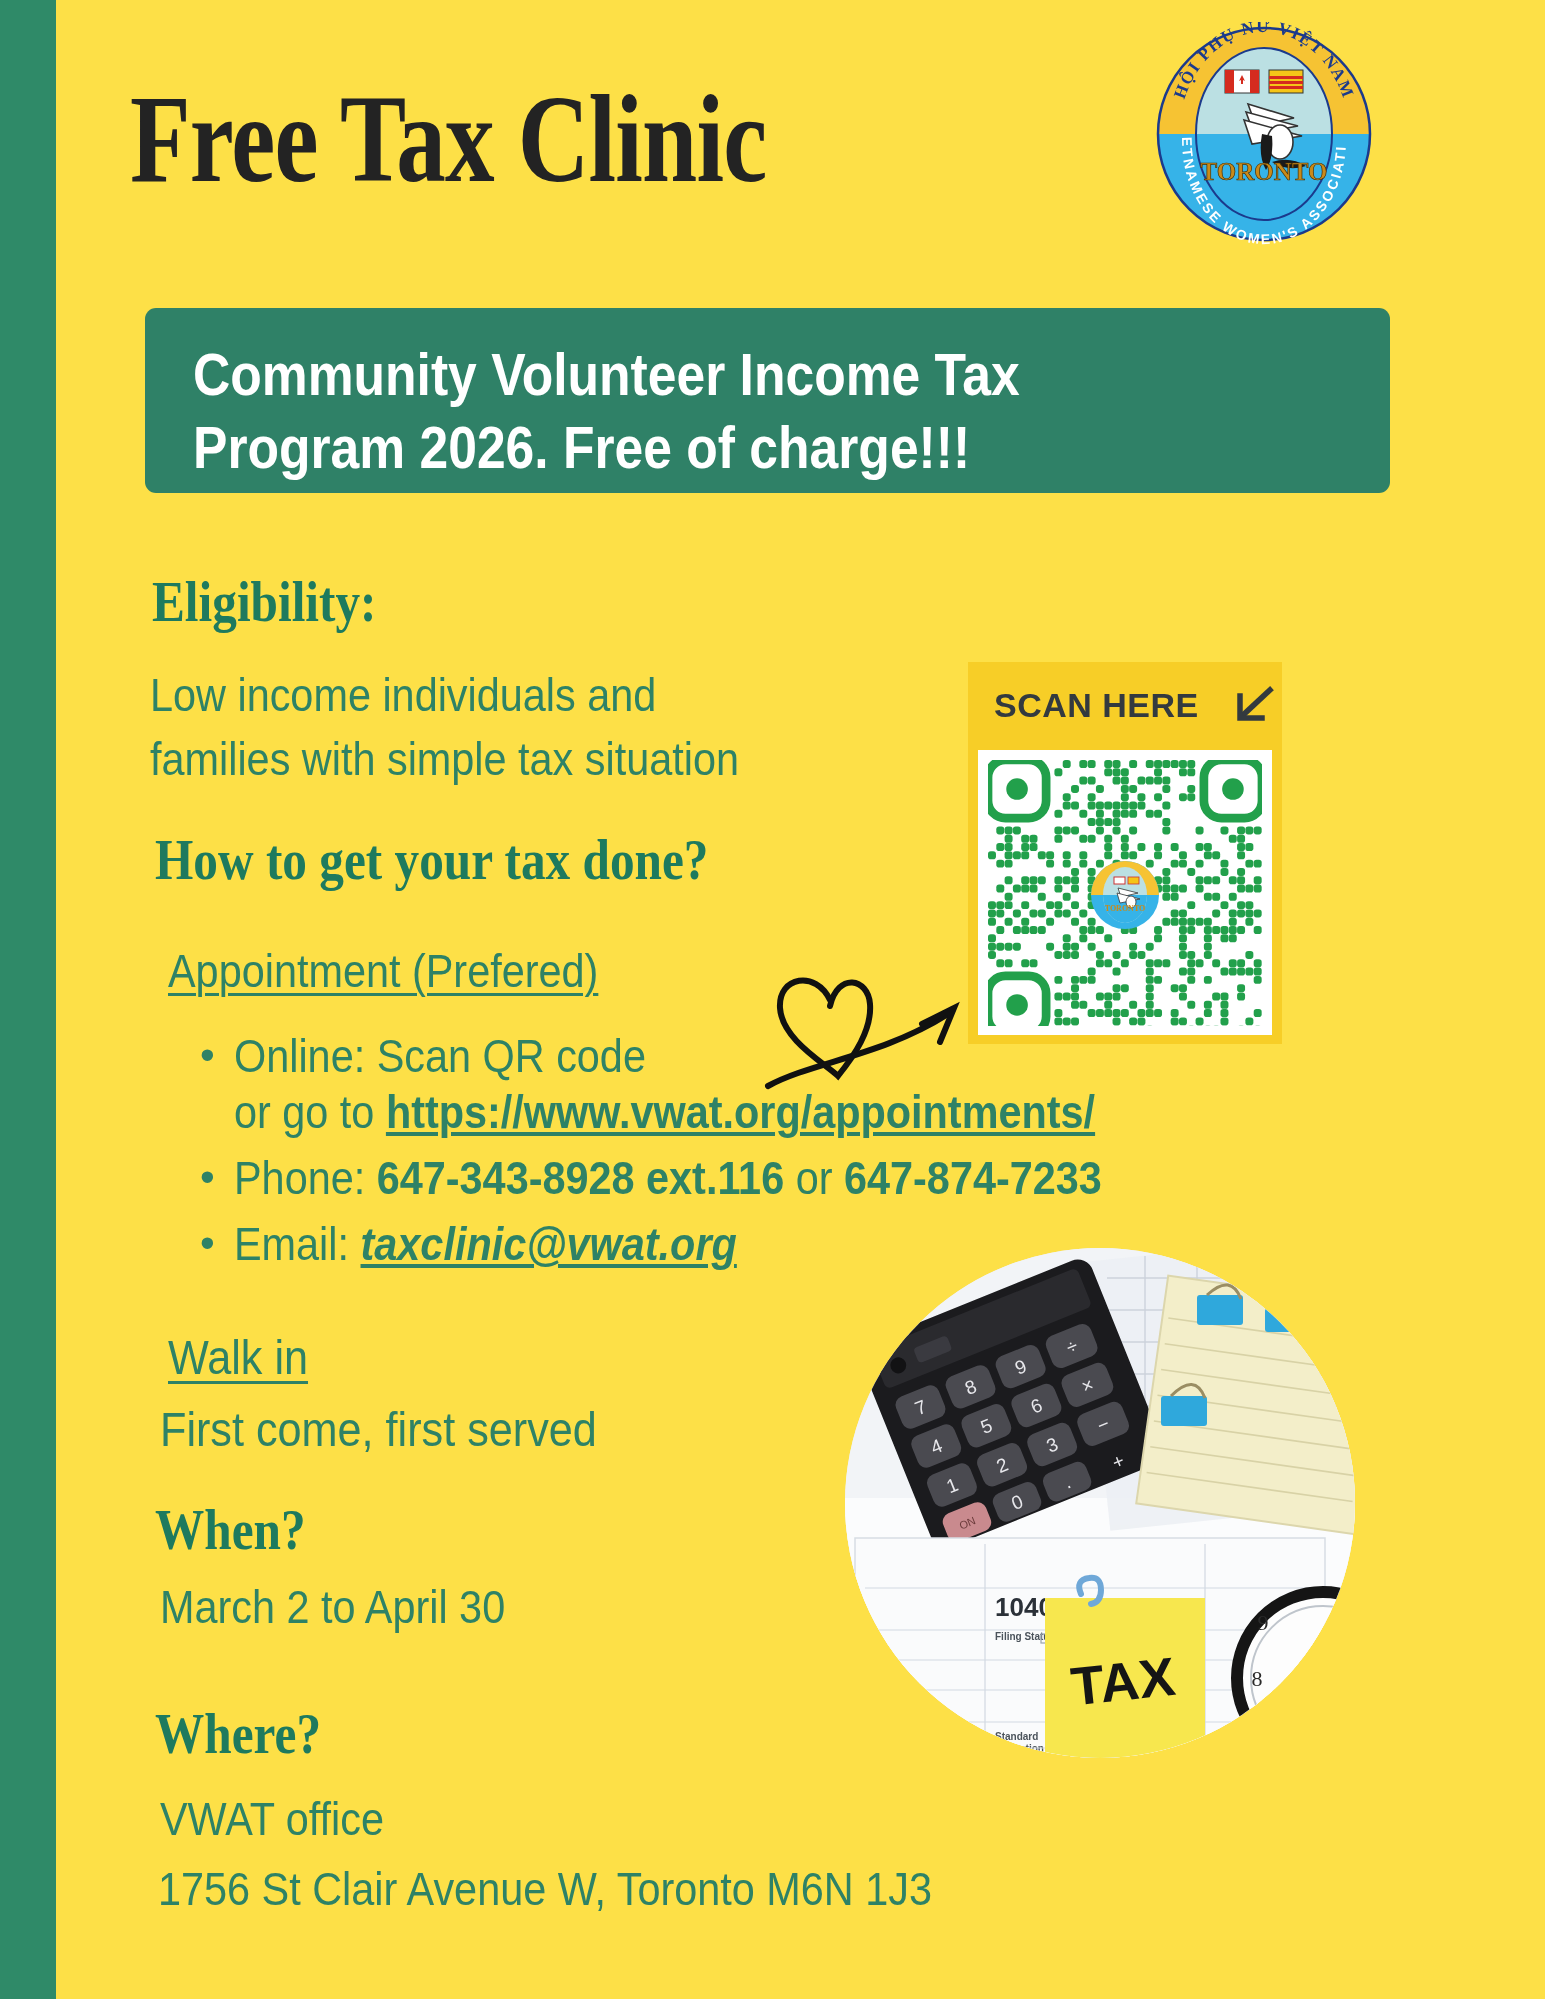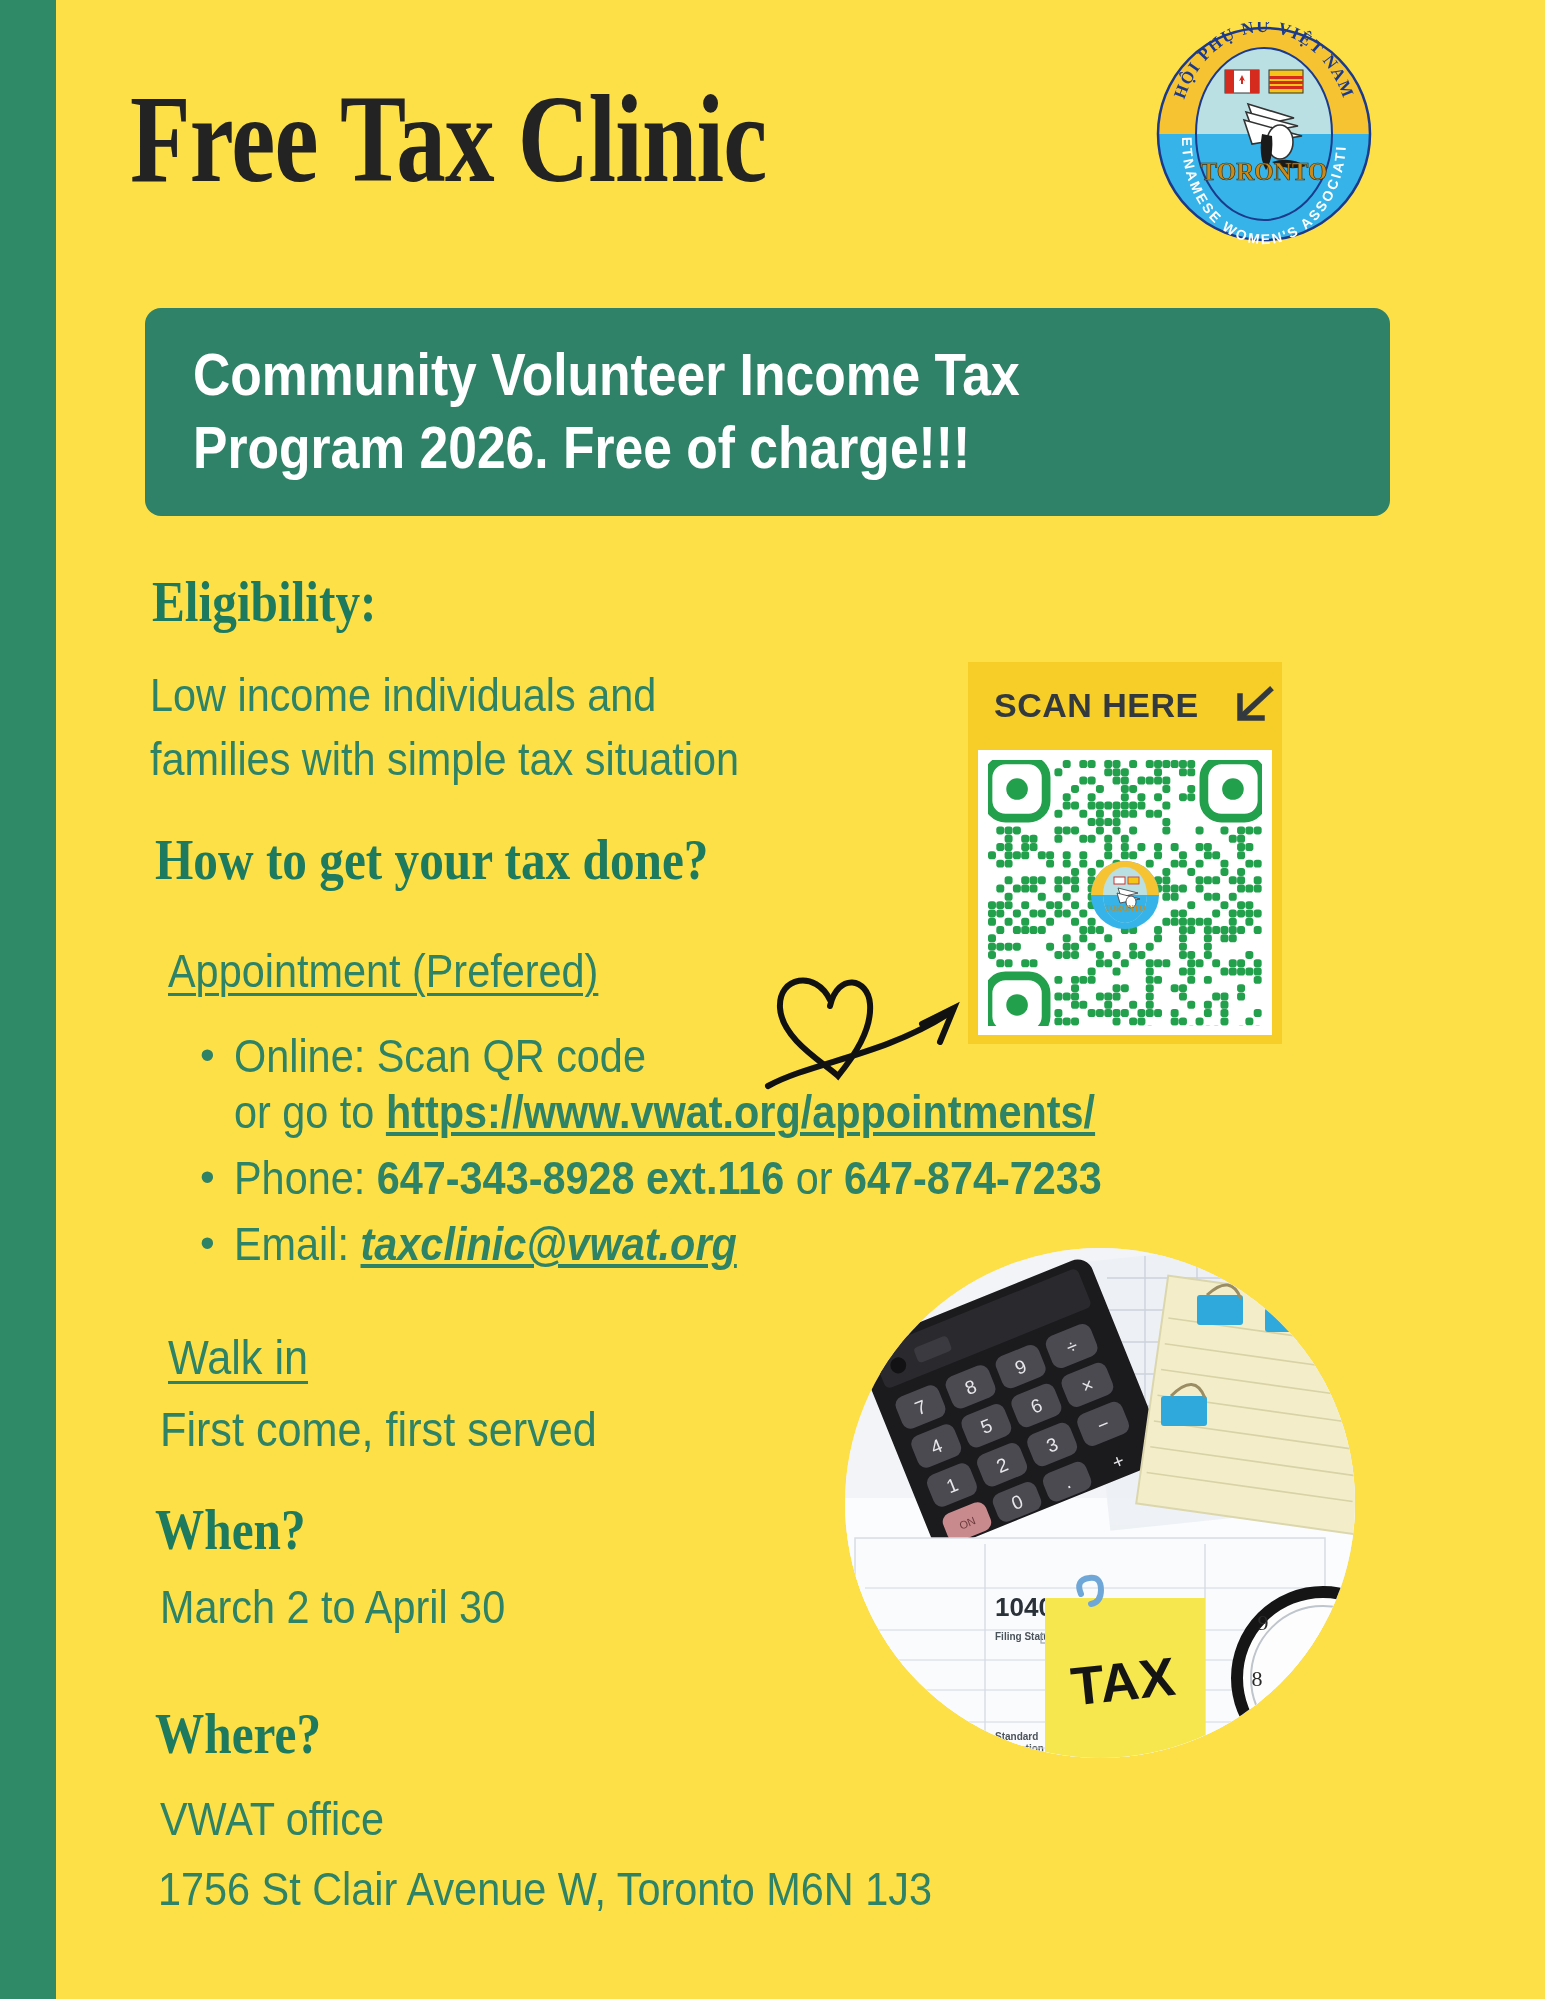--- a/index.html
+++ b/index.html
@@ -46,23 +46,23 @@
   .logo {
     position: absolute;
     left: 1152px; top: 22px;
     width: 224px; height: 224px;
   }
 
   
   .banner {
     position: absolute;
     left: 145px; top: 308px;
-    width: 1245px; height: 208px;
+    width: 1245px; height: 185px;
     background: #2F8167;
-    border-radius: 16px;
+    border-radius: 11px;
     padding: 30px 48px 0 48px;
   }
   .banner-text {
     font-family: "Liberation Sans", sans-serif;
     font-weight: bold;
     font-size: 60px;
     line-height: 1.22;
     color: #ffffff;
     transform: scaleX(0.86);
     transform-origin: left top;

